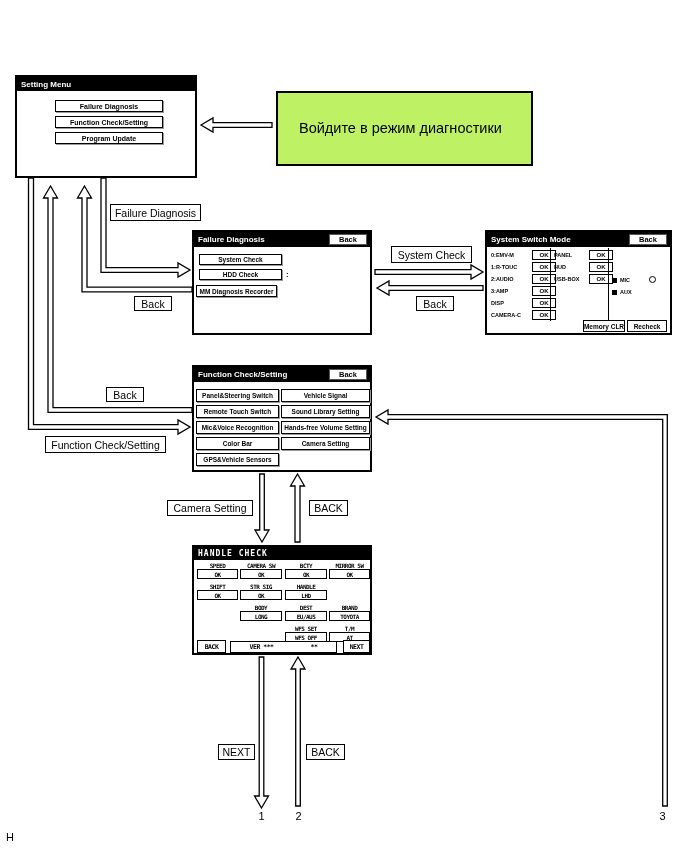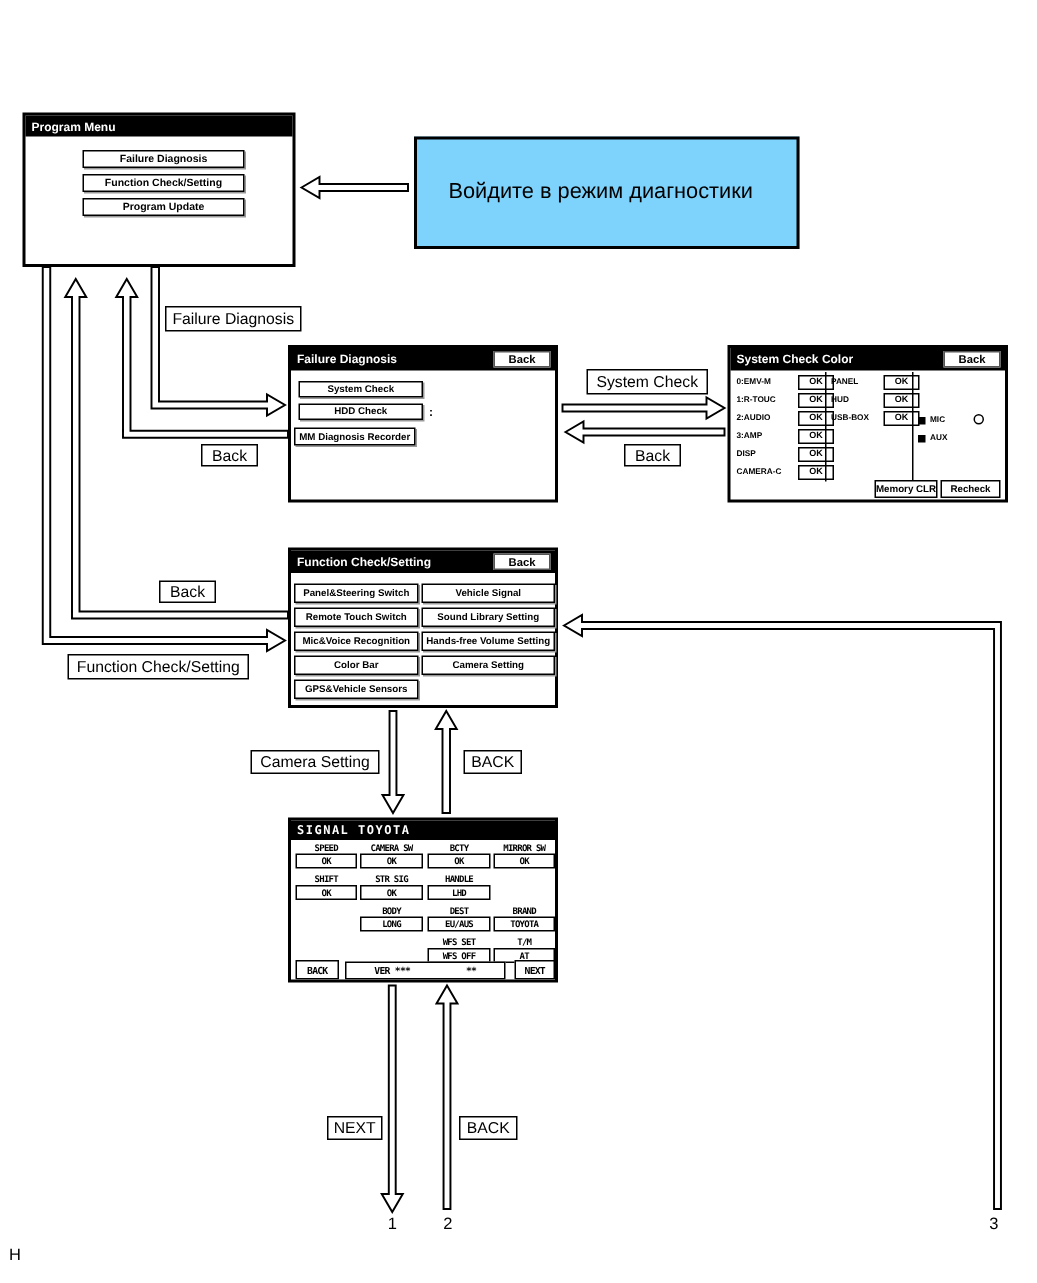--- a/index.html
+++ b/index.html
@@ -18,21 +18,21 @@
   .vbox { position:absolute; background:#fff; border:1px solid #000; font-weight:bold;
           display:flex; align-items:center; justify-content:center; white-space:nowrap; }
   .slab { position:absolute; font-weight:bold; display:flex; align-items:center; white-space:nowrap; }
   .vline { position:absolute; width:1px; background:#000; }
 
   .lbl { position:absolute; background:#fff; border:1.5px solid #000; display:flex; align-items:center;
          justify-content:center; font-size:10.5px; white-space:nowrap; }
   .num { position:absolute; font-size:11px; text-align:center; }
 
   .note { position:absolute; left:276px; top:91px; width:257px; height:75px; border:2px solid #000;
-          background:#7dd3fc; display:flex; flex-direction:column; justify-content:center; padding-left:21px;
+          background:#bef264; display:flex; flex-direction:column; justify-content:center; padding-left:21px;
           font-size:14.5px; line-height:1.4; }
 
   
   #svc { left:15px; top:75px; width:182px; height:103px; }
   #svc .tbar { height:14px; font-size:8px; }
   #svc .sbtn { left:38px; width:108px; height:12px; font-size:7px; }
   
   #fd { left:192px; top:230px; width:180px; height:105px; }
   #fd .tbar, #scm .tbar, #fcs .tbar { height:15px; font-size:8px; }
   #fd .backbtn, #scm .backbtn, #fcs .backbtn { right:3px; top:2px; width:38px; height:11px; font-size:7.5px; }
@@ -69,21 +69,21 @@
       <path d="M259.7,474 L259.7,530 L255,530 L262,542 L269,530 L264.3,530 L264.3,474 Z"></path>
       <path d="M297.5,474 L304.5,486 L300,486 L300,542 L295,542 L295,486 L290.5,486 Z"></path>
       <path d="M376,417 L388,410 L388,414.7 L667.3,414.7 L667.3,806 L662.7,806 L662.7,419.3 L388,419.3 L388,424 Z"></path>
       <path d="M259.2,657 L259.2,796 L254.5,796 L261.5,808 L268.5,796 L263.8,796 L263.8,657 Z"></path>
       <path d="M298,657 L305,669 L300.3,669 L300.3,806 L295.7,806 L295.7,669 L291,669 Z"></path>
     </g>
   </svg>
 
   <div class="screen" id="svc">
     <div class="tbar">
-      <span class="ttl">Program Menu</span>
+      <span class="ttl">Setting Menu</span>
     </div>
     <div class="sbtn" style="top:23px;">Failure Diagnosis</div>
     <div class="sbtn" style="top:39px;">Function Check/Setting</div>
     <div class="sbtn" style="top:55px;">Program Update</div>
   </div>
 
   <div class="note">
     <div>Войдите в режим диагностики</div>
   </div>
 
@@ -93,21 +93,21 @@
     </div>
     <div class="backbtn">Back</div>
     <div class="sbtn" style="left:5px; top:22px; width:83px;">System Check</div>
     <div class="sbtn" style="left:5px; top:37px; width:83px;">HDD Check</div>
     <div class="sbtn" style="left:2px; top:53px; width:81px; height:12px;">MM Diagnosis Recorder</div>
     <span class="slab" style="left:92px; top:37px; font-size:8px; height:11px;">:</span>
   </div>
 
   <div class="screen" id="scm">
     <div class="tbar">
-      <span class="ttl">System Check Color</span>
+      <span class="ttl">System Switch Mode</span>
     </div>
     <div class="backbtn">Back</div>
 
     <span class="slab" style="left:4px; top:18px;">0:EMV-M</span>
     <span class="slab" style="left:4px; top:30px;">1:R-TOUC</span>
     <span class="slab" style="left:4px; top:42px;">2:AUDIO</span>
     <span class="slab" style="left:4px; top:54px;">3:AMP</span>
     <span class="slab" style="left:4px; top:66px;">DISP</span>
     <span class="slab" style="left:4px; top:78px;">CAMERA-C</span>
     <div class="vbox okbtn" style="left:45px; top:18px;">OK</div>
@@ -153,21 +153,21 @@
     <div class="sbtn" style="left:2px; top:70px; width:83px;">Color Bar</div>
     <div class="sbtn" style="left:2px; top:86px; width:83px;">GPS&amp;Vehicle Sensors</div>
     <div class="sbtn" style="left:87px; top:22px; width:89px;">Vehicle Signal</div>
     <div class="sbtn" style="left:87px; top:38px; width:89px;">Sound Library Setting</div>
     <div class="sbtn" style="left:87px; top:54px; width:89px;">Hands-free Volume Setting</div>
     <div class="sbtn" style="left:87px; top:70px; width:89px;">Camera Setting</div>
   </div>
 
   <div class="screen" id="sig">
     <div class="tbar">
-      <span class="ttl">SIGNAL TOYOTA</span>
+      <span class="ttl">HANDLE CHECK</span>
     </div>
 
     <span class="slab" style="left:3px; top:14px; width:41px;">SPEED</span>
     <span class="slab" style="left:46px; top:14px; width:42px;">CAMERA SW</span>
     <span class="slab" style="left:91px; top:14px; width:42px;">BCTY</span>
     <span class="slab" style="left:135px; top:14px; width:41px;">MIRROR SW</span>
     <div class="vbox" style="left:3px; top:22px; width:41px;">OK</div>
     <div class="vbox" style="left:46px; top:22px; width:42px;">OK</div>
     <div class="vbox" style="left:91px; top:22px; width:42px;">OK</div>
     <div class="vbox" style="left:135px; top:22px; width:41px;">OK</div>

